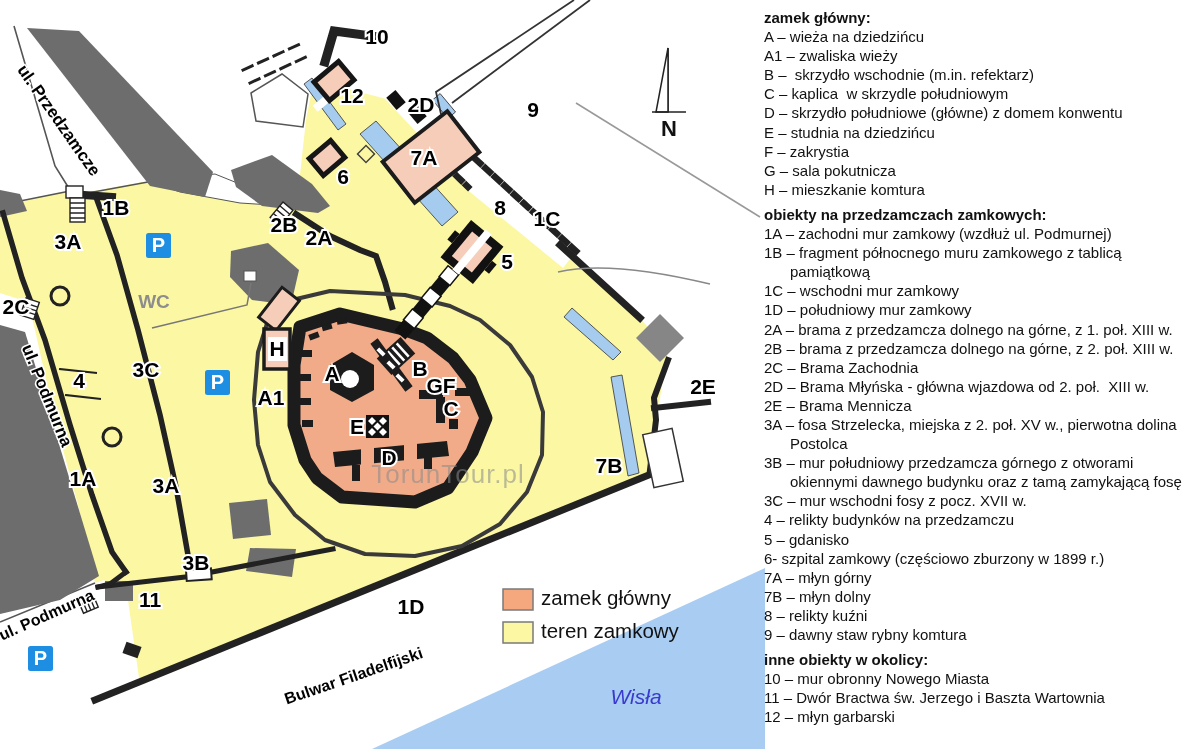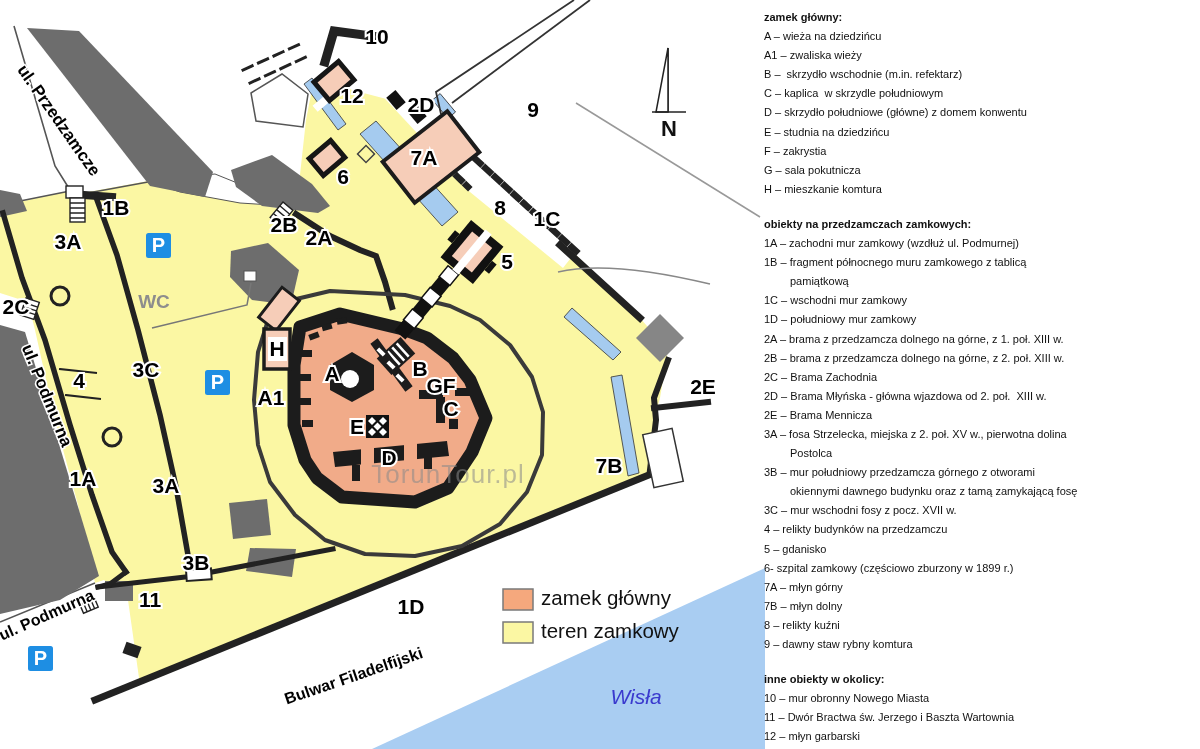--- a/index.html
+++ b/index.html
@@ -1,21 +1,21 @@
 <!DOCTYPE html>
 <html><head>
 <meta charset="utf-8">
 <style>
   html,body{margin:0;padding:0;background:#fff;}
   #stage{position:relative;width:1200px;height:749px;background:#fff;overflow:hidden;
          font-family:"Liberation Sans", sans-serif;}
   #map-svg{position:absolute;left:0;top:0;}
   .panel{position:absolute;left:764px;top:8px;width:432px;color:#111;
-         font-size:11px;line-height:19.1px;white-space:pre-wrap;}
-  .panel .sec{margin-top:16px;}
+         font-size:15px;line-height:19.1px;white-space:pre-wrap;}
+  .panel .sec{margin-top:6px;}
   .panel .sec:first-child{margin-top:0;}
   .panel .hd{font-weight:bold;}
   .panel .ln{}
   .panel .cont{padding-left:26px;}
   text{font-family:"Liberation Sans", sans-serif;}
   .maplbl{font-weight:bold;fill:#000;stroke:#fff;stroke-width:4px;paint-order:stroke;}
   .streetlbl{font-weight:bold;fill:#000;stroke:#fff;stroke-width:3px;paint-order:stroke;}
 </style>
 </head>
 <body>

